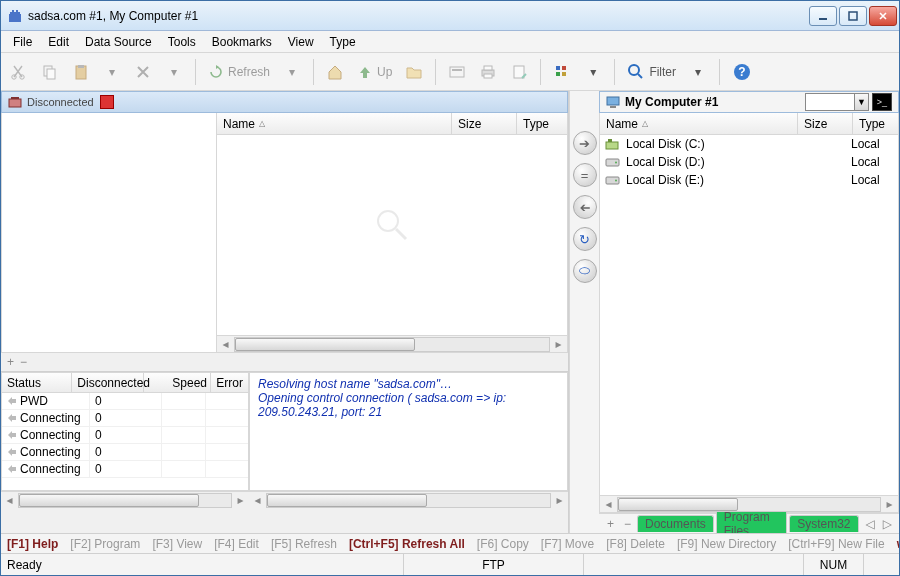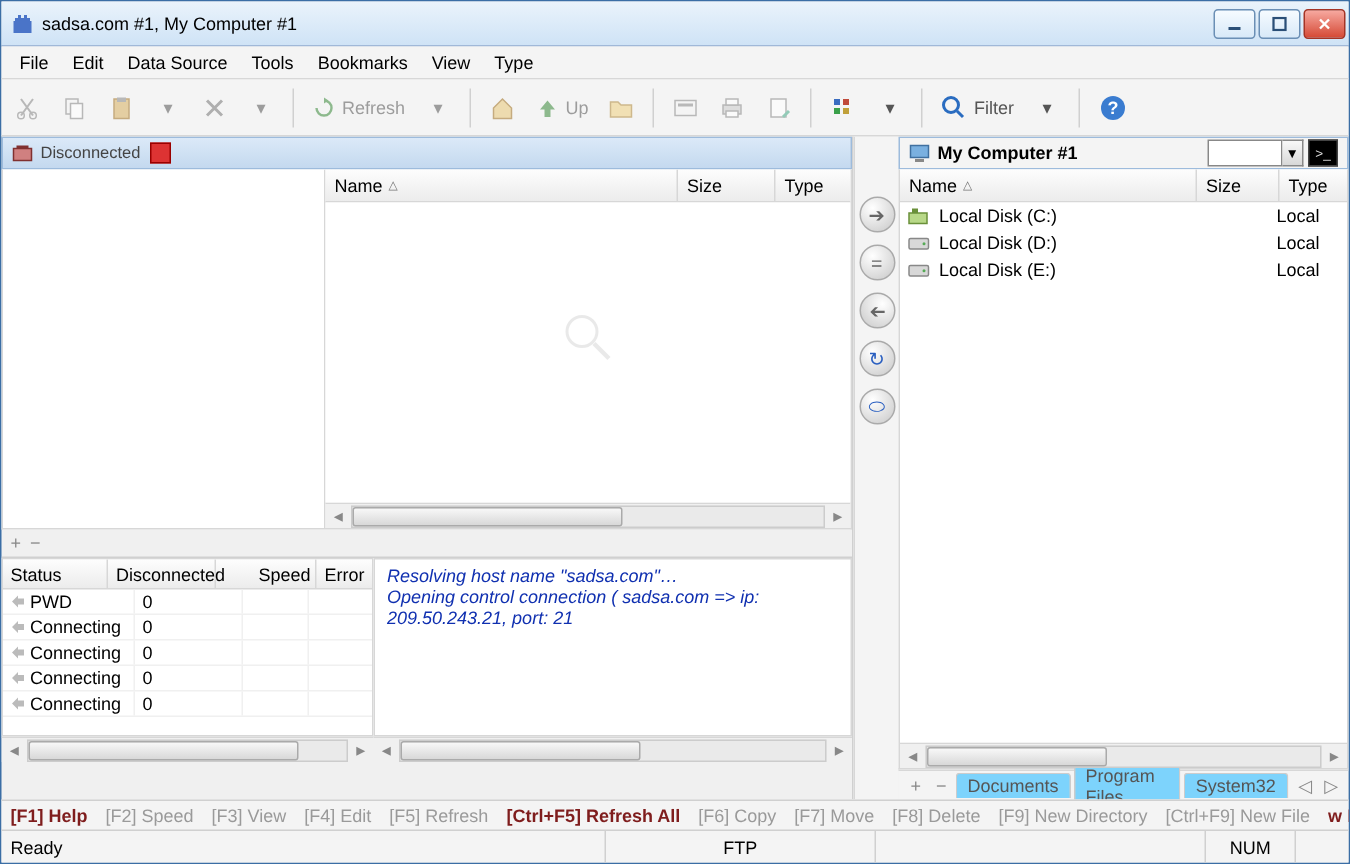--- a/index.html
+++ b/index.html
@@ -43,21 +43,21 @@
 .gridrow { display:flex; height:17px; border-bottom:1px solid #f0f0f0;}
 .gridrow .gc { padding:1px 5px; border-right:1px solid #f0f0f0; display:flex; align-items:center; gap:3px;}
 .logpane { flex:1; border:1px solid #d7d7d7; background:#fff; padding:4px 8px; color:#1030b0; font-style:italic; font-size:11px; overflow:hidden;}
 .pane-right { flex:1; display:flex; flex-direction:column; }
 .midbtns { width:30px; display:flex; flex-direction:column; align-items:center; gap:8px; padding-top:40px; background:#f4f4f4; border-left:1px solid #d7d7d7;}
 .circlebtn { width:24px; height:24px; border-radius:50%; background:radial-gradient(circle at 35% 30%, #fff, #c8c8c8); border:1px solid #aaa; display:flex; align-items:center; justify-content:center; color:#666; font-size:13px;}
 .circlebtn.blue { color:#2a5fc0; }
 .rowitem { display:flex; align-items:center; height:18px; padding:0 5px; gap:5px;}
 .btabs { height:20px; display:flex; align-items:center; gap:2px; padding:0 4px; background:#f4f4f4; border-top:1px solid #d7d7d7; font-size:11px;}
 .btabs .pm { color:#888; padding:0 4px;}
-.btabs .tab { padding:1px 7px; background:#7dd3fc; border:1px solid #ccc; border-bottom:none; border-radius:3px 3px 0 0; color:#555;}
+.btabs .tab { padding:1px 7px; background:#22c55e; border:1px solid #ccc; border-bottom:none; border-radius:3px 3px 0 0; color:#555;}
 .btabs .navarr { color:#888; padding:0 3px;}
 .fnbar { height:20px; background:#f4f4f4; border-top:1px solid #d0d0d0; display:flex; align-items:center; padding:0 6px; gap:12px; font-size:11px; white-space:nowrap; overflow:hidden;}
 .fnbar span.dis { color:#9a9a9a; }
 .fnbar span.en { color:#7f1d1d; font-weight:bold;}
 .statusbar { height:22px; background:#f4f4f4; border-top:1px solid #d0d0d0; display:flex; align-items:center; padding:0 6px; font-size:11px;}
 .statusbar .cell { border-left:1px solid #d0d0d0; padding:0 10px; height:100%; display:flex; align-items:center;}
 .drive-combo { display:flex; align-items:center;}
 .drive-combo .inp { width:50px; height:18px; border:1px solid #888; background:#fff;}
 .drive-combo .dd { width:14px; height:18px; border:1px solid #888; border-left:none; background:linear-gradient(#f8f8f8,#d8d8d8); display:flex; align-items:center; justify-content:center; font-size:9px;}
 .drive-combo .term { width:20px; height:18px; background:#000; margin-left:3px; border:1px solid #444; color:#ddd; font-size:9px; display:flex; align-items:center; justify-content:center;}
@@ -412,21 +412,21 @@
         <span class="tab">System32</span>
         <span style="flex:1"></span>
         <span class="navarr">◁</span>
         <span class="navarr">▷</span>
       </div>
     </div>
   </div>
 
   <div class="fnbar">
     <span class="en">[F1] Help</span>
-    <span class="dis">[F2] Speed</span>
+    <span class="dis">[F2] Program</span>
     <span class="dis">[F3] View</span>
     <span class="dis">[F4] Edit</span>
     <span class="dis">[F5] Refresh</span>
     <span class="en">[Ctrl+F5] Refresh All</span>
     <span class="dis">[F6] Copy</span>
     <span class="dis">[F7] Move</span>
     <span class="dis">[F8] Delete</span>
     <span class="dis">[F9] New Directory</span>
     <span class="dis">[Ctrl+F9] New File</span>
     <span class="en">w File</span>

